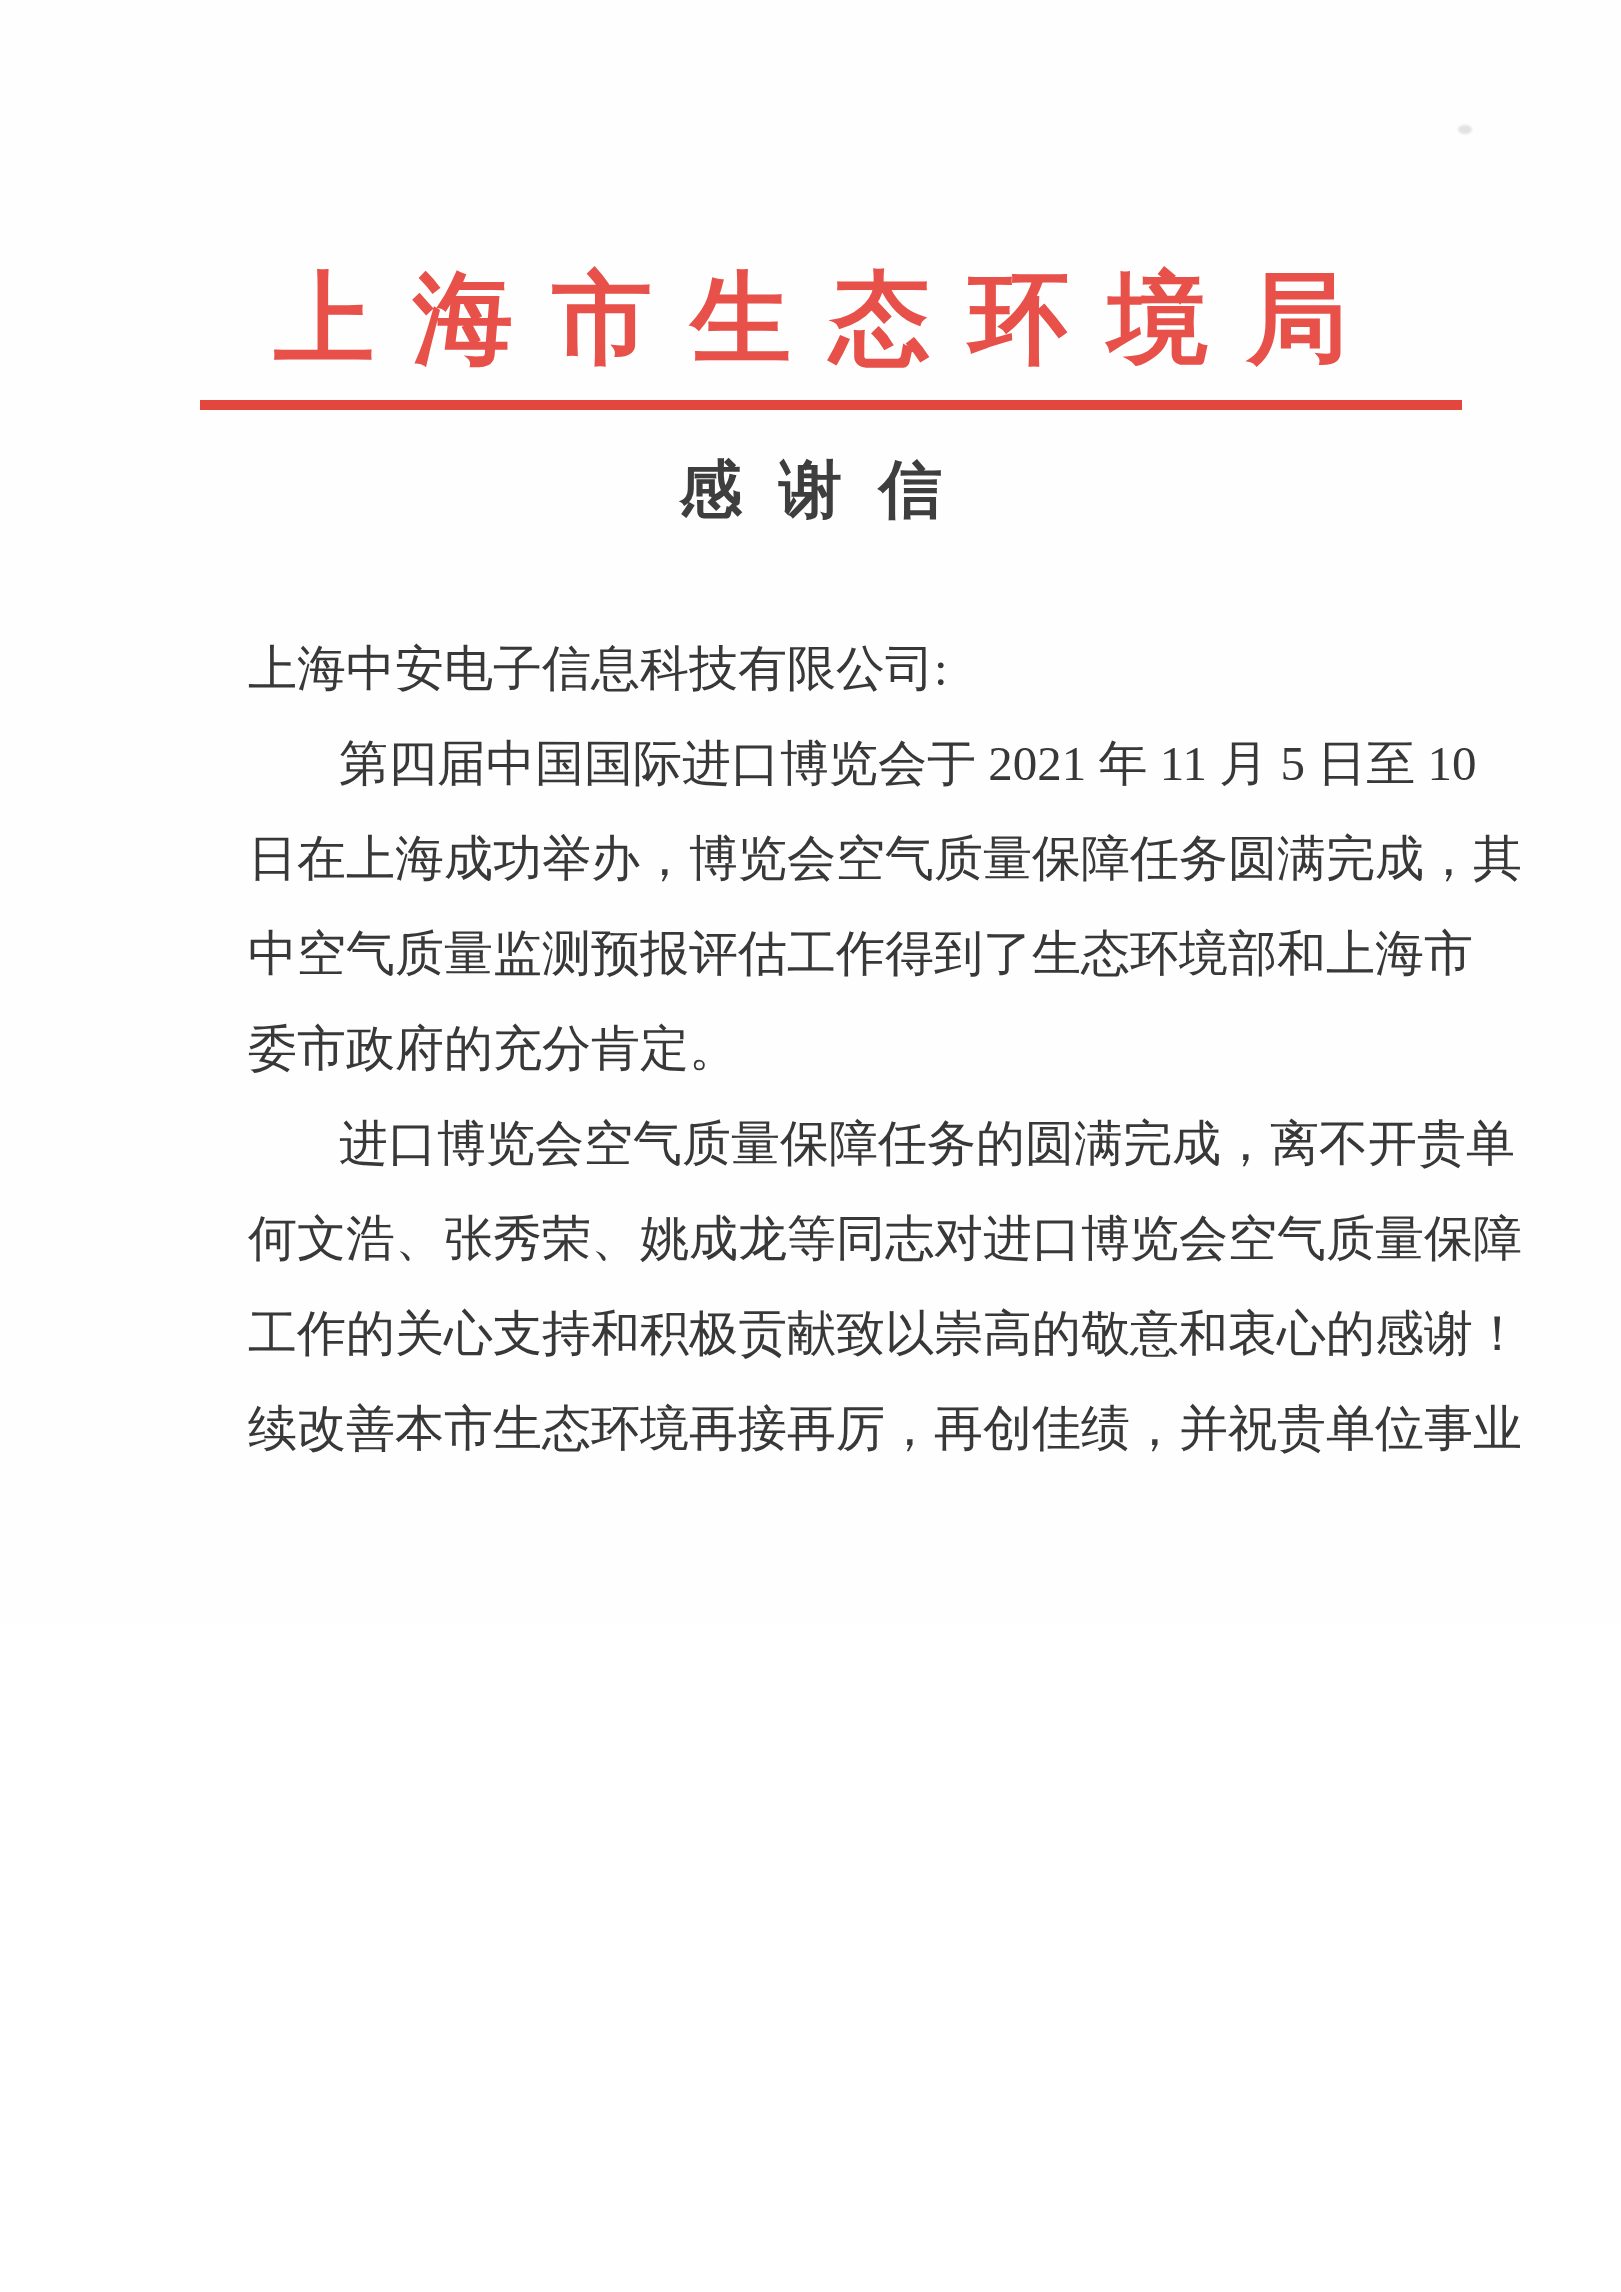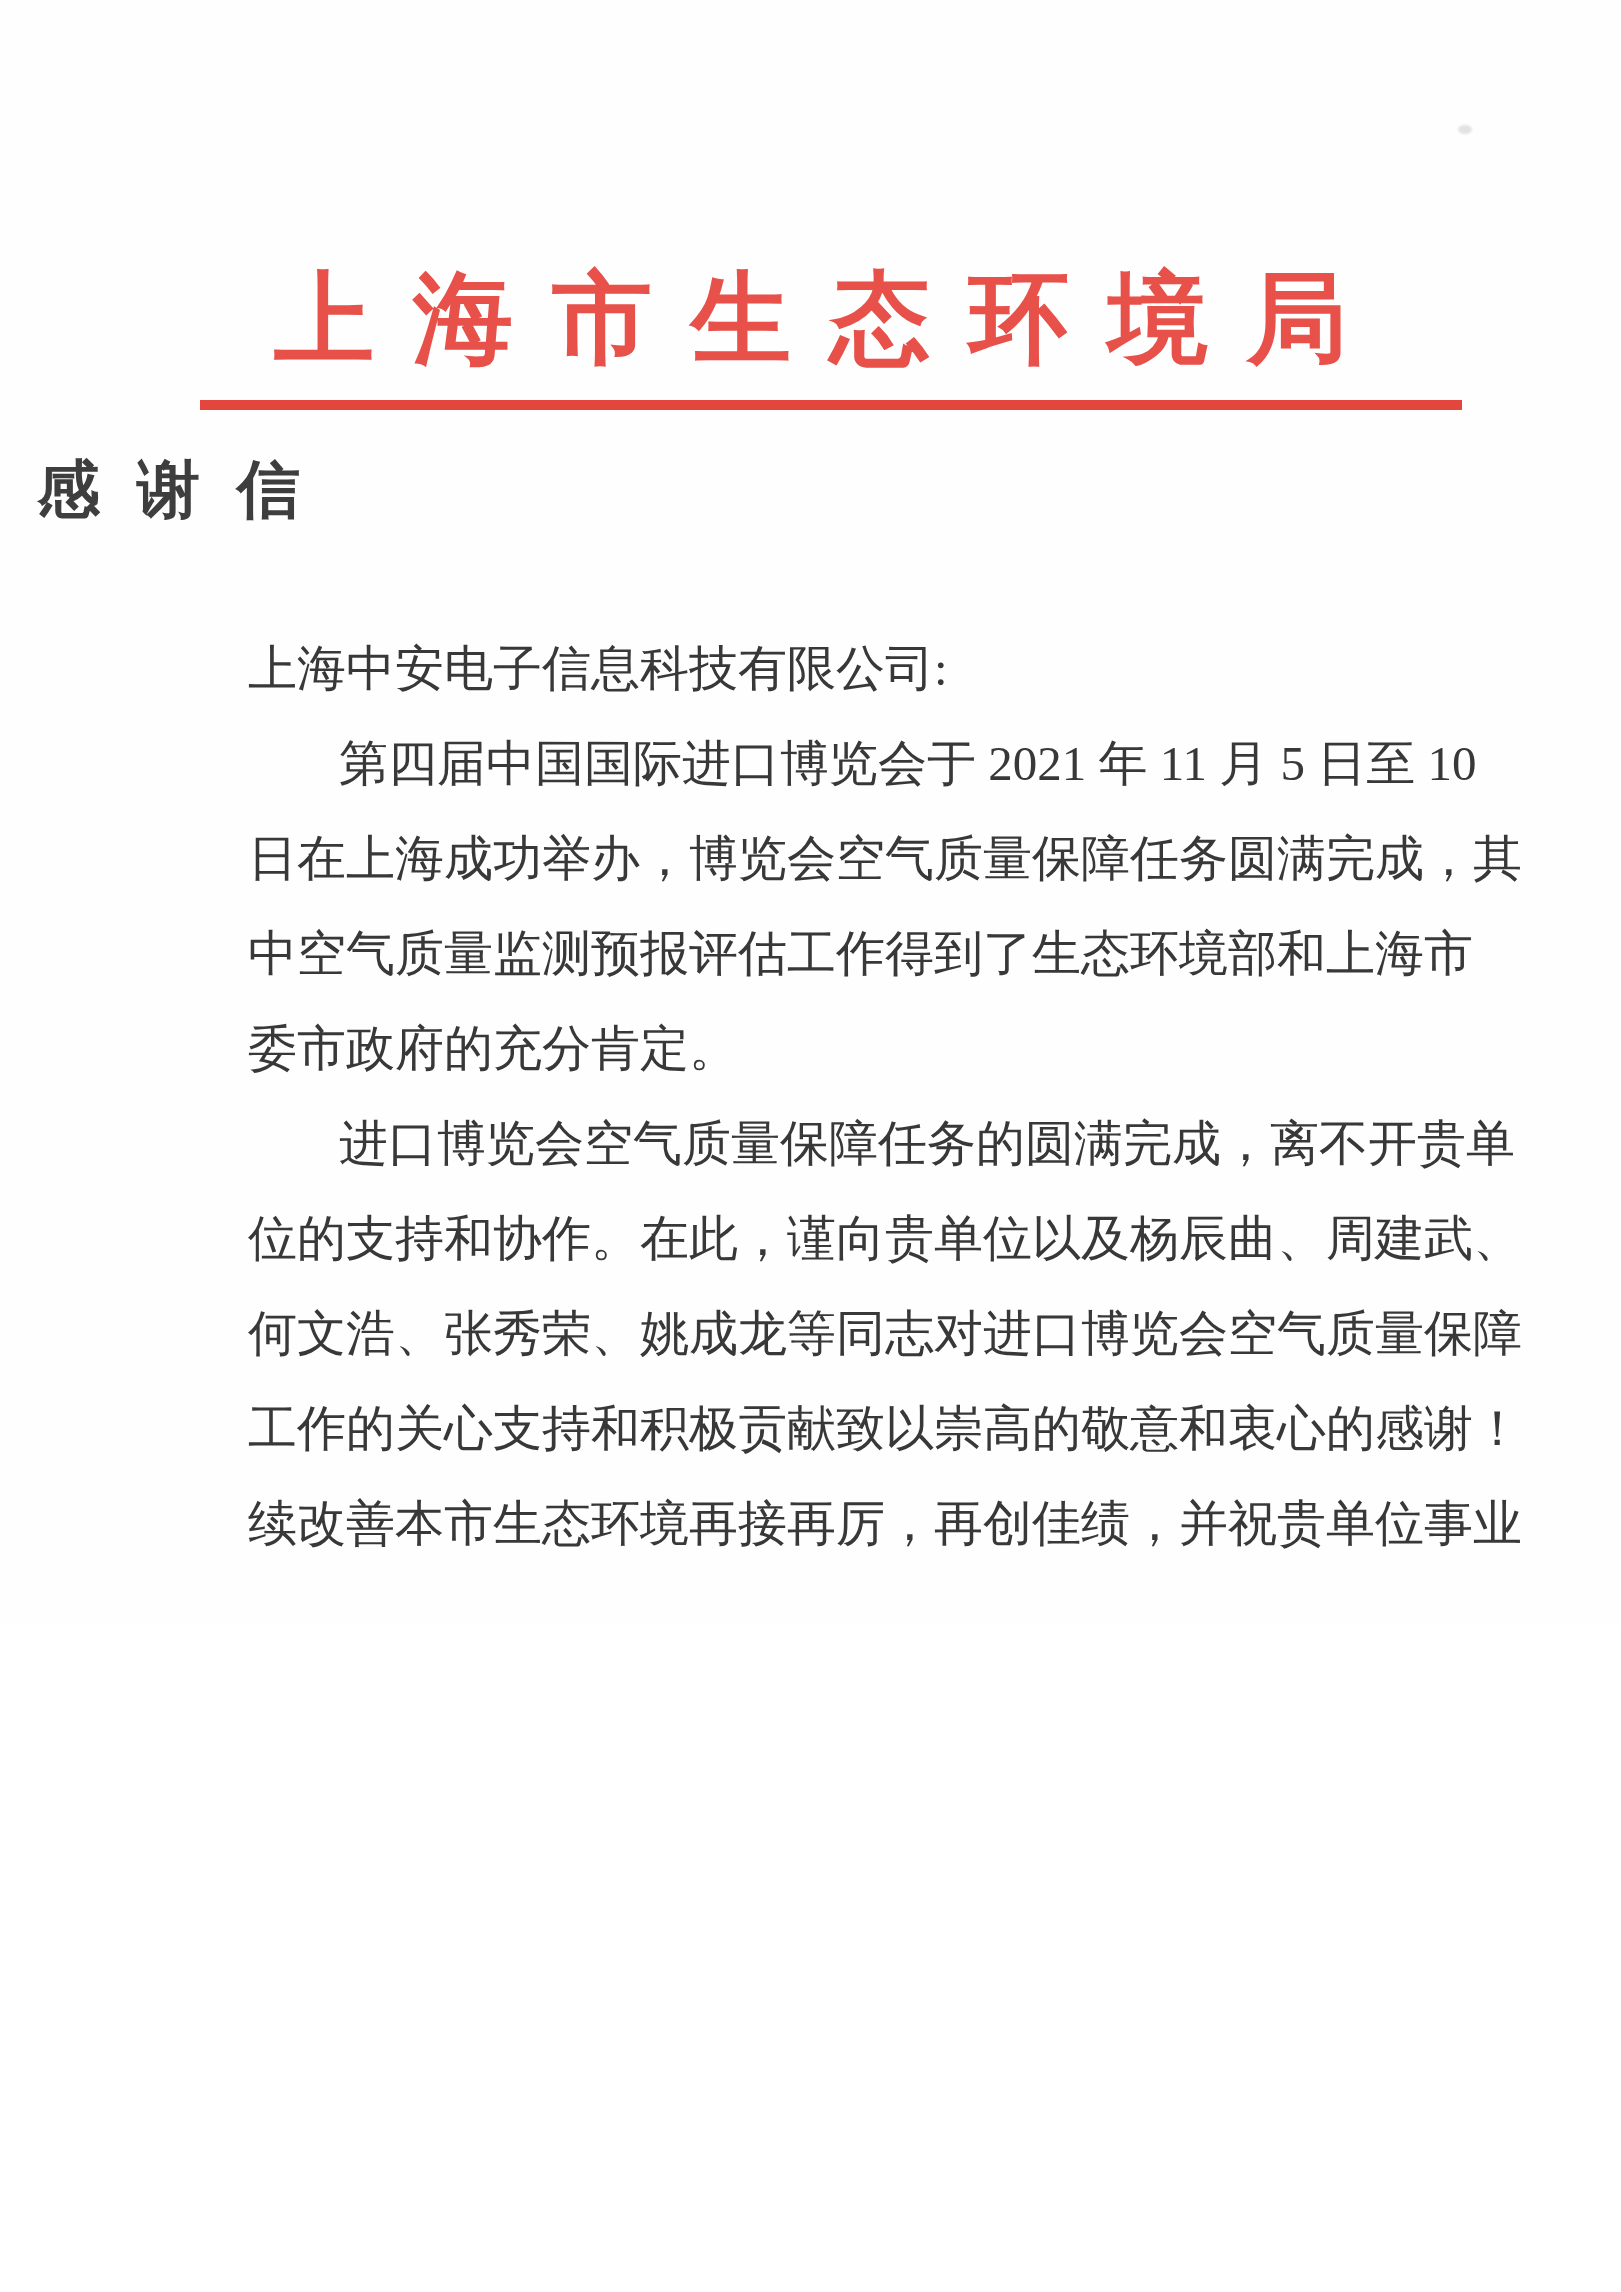--- a/index.html
+++ b/index.html
@@ -26,20 +26,21 @@
     color:var(--header-red);
     white-space:nowrap;
   }
   .header-rule{
     position:absolute;left:200px;top:400px;
     width:1262px;height:9.8px;
     background:var(--rule-red);
   }
   .letter-title{
     position:absolute;top:447px;left:0;width:100%;
+    text-align:center;
     font-size:63px;font-weight:bold;
     letter-spacing:37px;padding-left:37px;
     color:#3e3e3e;
     white-space:nowrap;
   }
   .body-block{
     position:absolute;left:248px;top:621px;width:1190px;
   }
   .bline{
     height:95px;line-height:95px;
@@ -103,21 +104,20 @@
 
   <div class="letter-title">感谢信</div>
 
   <div class="body-block">
     <div class="bline noend">上海中安电子信息科技有限公司:</div>
     <div class="bline indent">第四届中国国际进口博览会于 2021 年 11 月 5 日至 10</div>
     <div class="bline">日在上海成功举办，博览会空气质量保障任务圆满完成，其</div>
     <div class="bline">中空气质量监测预报评估工作得到了生态环境部和上海市</div>
     <div class="bline noend">委市政府的充分肯定。</div>
     <div class="bline indent">进口博览会空气质量保障任务的圆满完成，离不开贵单</div>
-    <div class="bline">位的支持和协作。在此，谨向贵单位以及杨辰曲、周建武、</div>
     <div class="bline">何文浩、张秀荣、姚成龙等同志对进口博览会空气质量保障</div>
     <div class="bline">工作的关心支持和积极贡献致以崇高的敬意和衷心的感谢！</div>
     <div class="bline">续改善本市生态环境再接再厉，再创佳绩，并祝贵单位事业</div>
   </div>
 
   <div class="signature-org">上海市生态环境局</div>
   <div class="signature-date">2021 年 11 月 22 日</div>
 
   <div class="stamp">
     <svg class="seal-star" width="147" height="147" viewBox="-75 -75 150 150">

